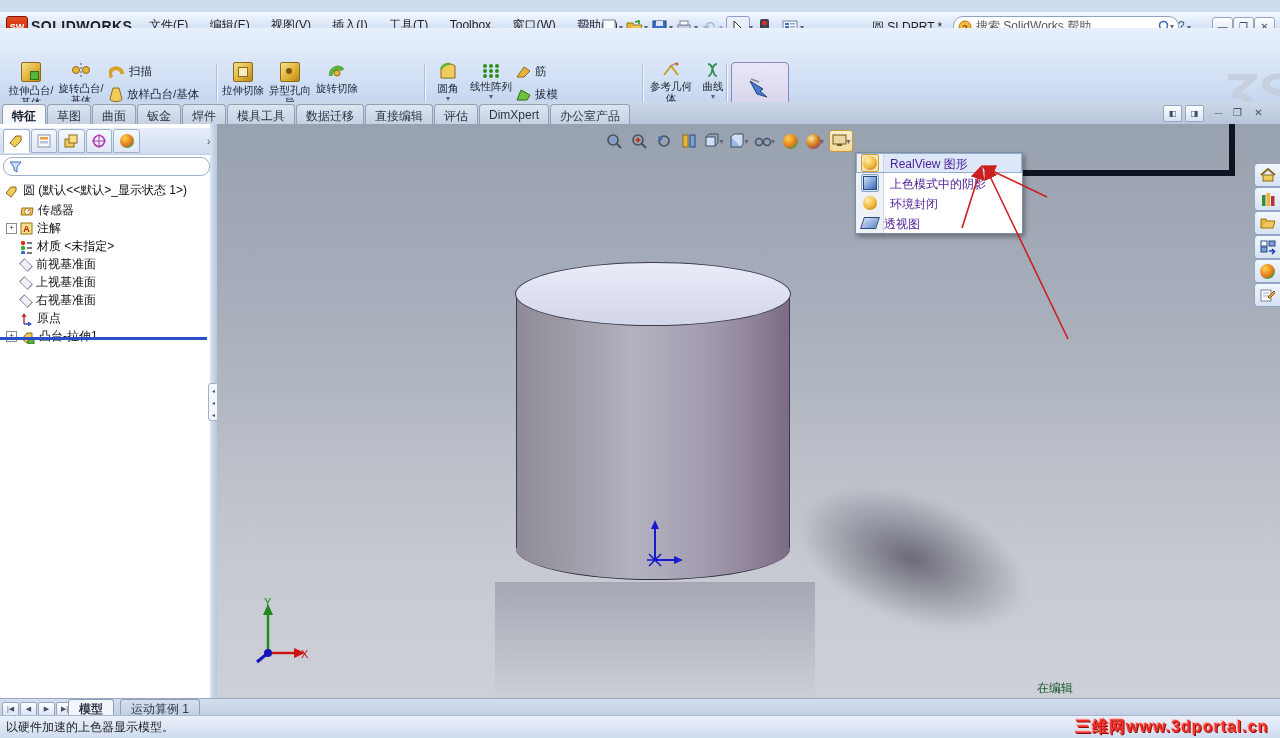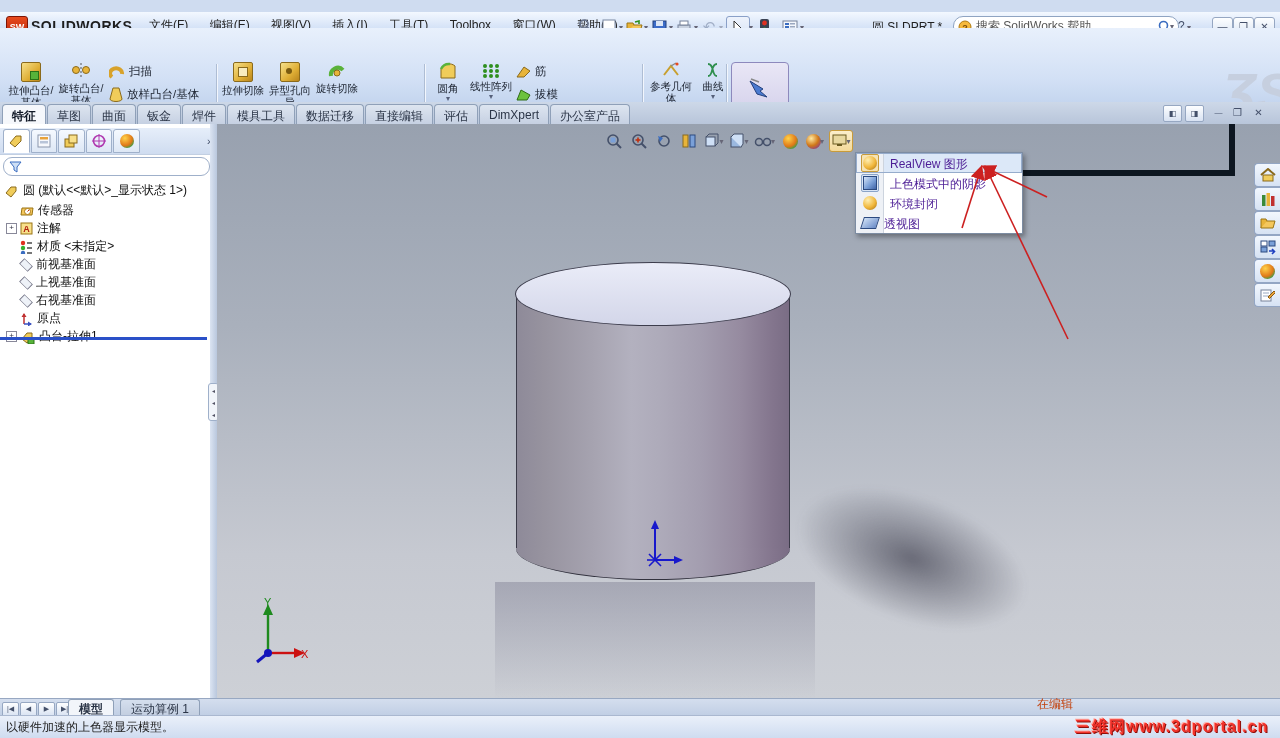--- a/index.html
+++ b/index.html
@@ -95,21 +95,21 @@
   
   #bottomstrip{left:0;top:698px;width:1280px;height:17px;background:linear-gradient(#d4deee,#c0cee4);border-top:1px solid #98a8c2}
   .navbtn{width:15px;height:13px;border:1px solid #96a7c2;background:linear-gradient(#fdfeff,#d8e2f2);border-radius:2px;
           display:inline-flex;align-items:center;justify-content:center;font-size:7px;color:#44506a;margin-right:1px}
   .btab{display:inline-block;padding:1px 10px 2px;font-size:12px;border:1px solid #8fa0b8;border-bottom:none;background:linear-gradient(#d5dfee,#bdc9dc);color:#2c3648;border-radius:3px 3px 0 0}
   .btab.active{background:#f2f5fa;font-weight:bold}
   #statusbar{left:0;top:715px;width:1280px;height:23px;background:linear-gradient(#eaf0fa,#cfdcf0);border-top:1px solid #aab8d0;
              display:flex;align-items:center;padding-left:6px;box-sizing:border-box;color:#222}
   #watermark{position:absolute;left:1075px;top:717px;font-size:16px;font-weight:bold;color:#f2322a;letter-spacing:1px;
              text-shadow:1px 1px 0 #8e0f0a, -1px -1px 0 #ffb0a8}
-  #editing{position:absolute;left:1037px;top:696px;color:#c2410c}
+  #editing{position:absolute;left:1037px;top:680px;color:#14532d}
   svg text{font-family:"Liberation Sans","DejaVu Sans",sans-serif}
 </style>
 </head>
 <body>
 
 <div id="titlebar" class="abs">
   <div class="abs" style="left:6px;top:4px">
       <div id="sw-logo">SW</div>
     </div>
   <span id="brand" class="abs" style="left:31px;top:6px">SOLIDWORKS</span>

